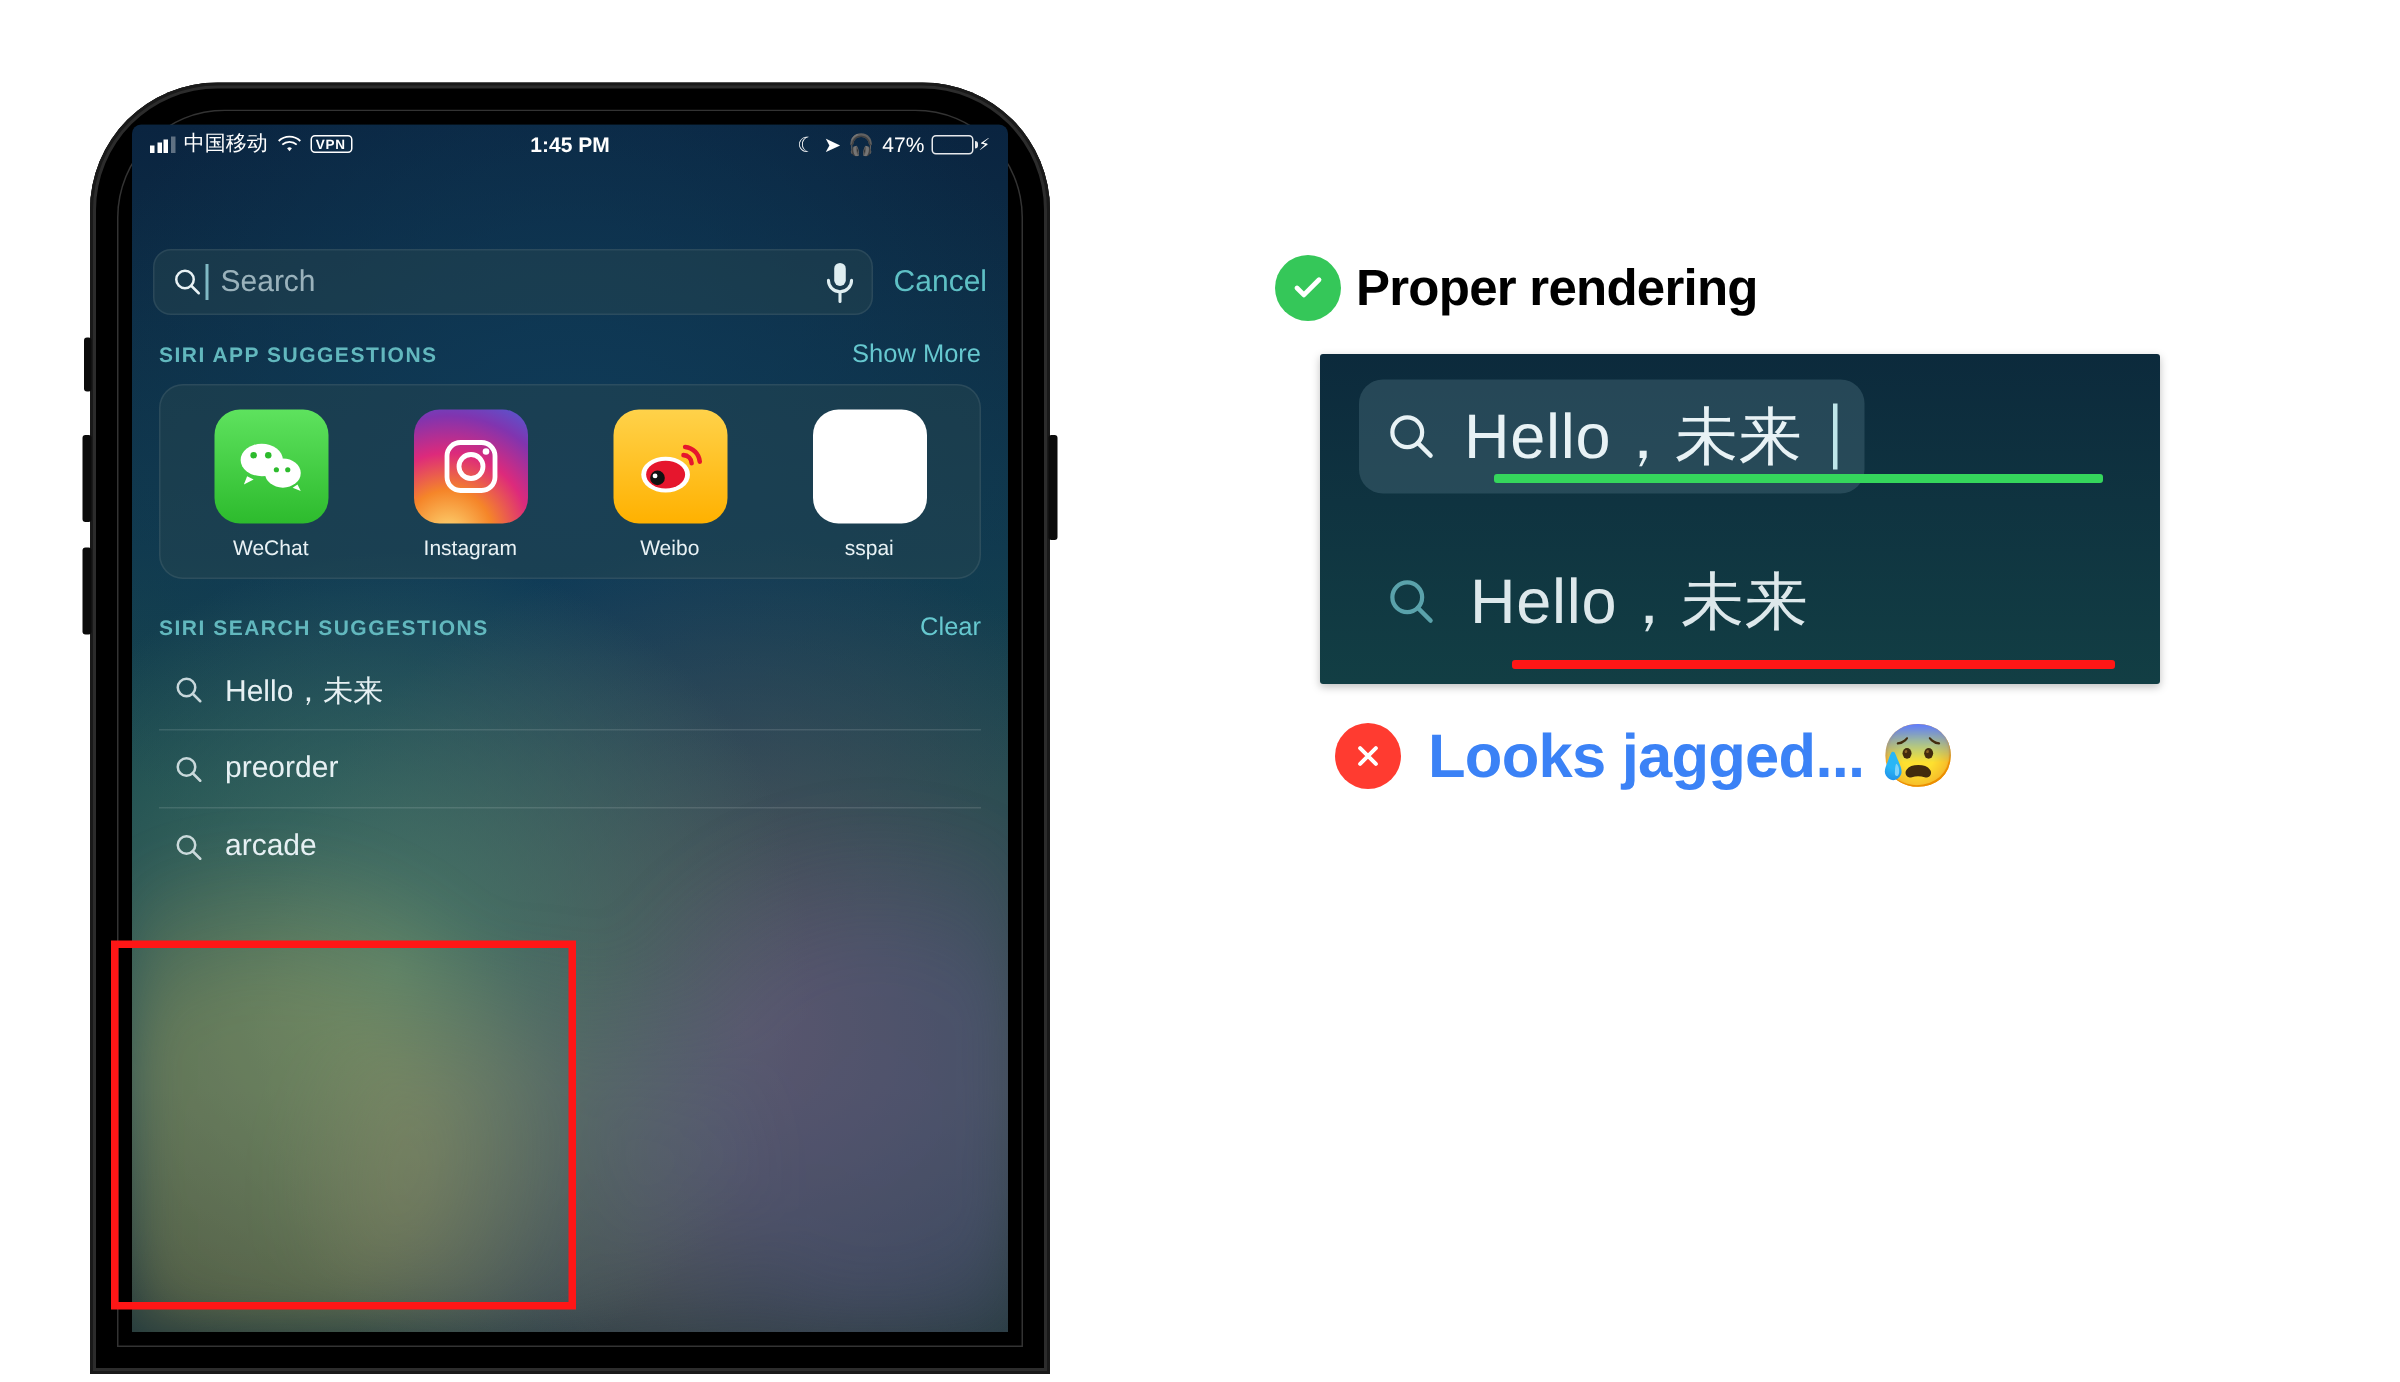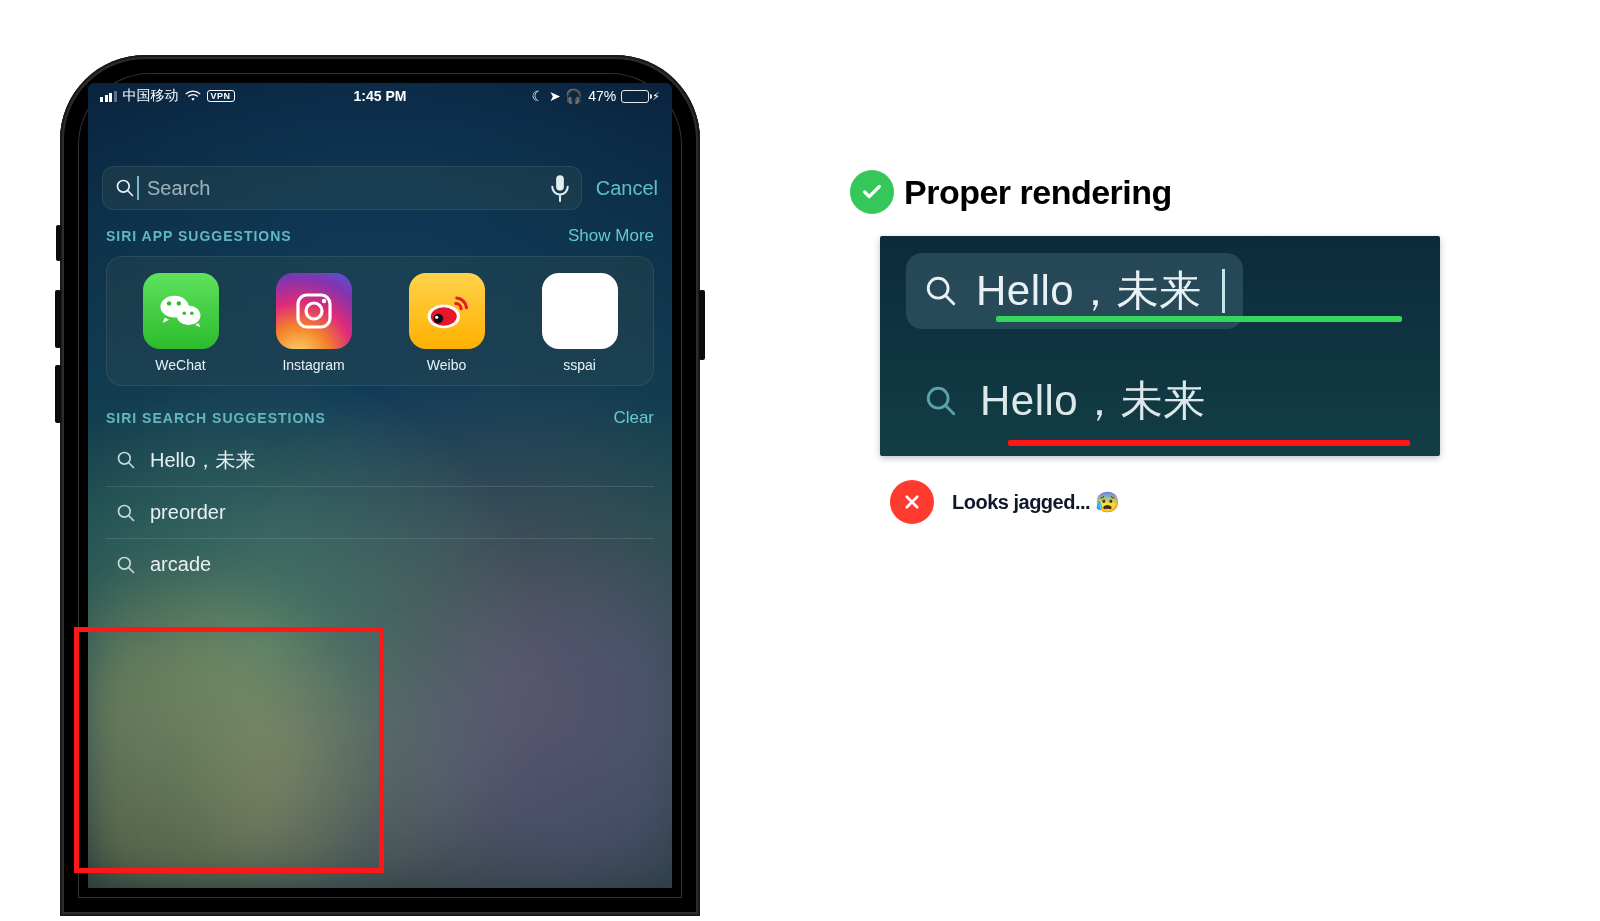--- a/index.html
+++ b/index.html
@@ -137,21 +137,21 @@
   .panel .row .cursor{display:inline-block;width:3px;height:44px;background:#bfe6ea;margin-left:2px}
   .panel .row.bot{padding-left:44px}
   .panel .row.bot .txt{filter:blur(.4px);opacity:.95}
   .under{position:absolute;height:6px;border-radius:2px}
   .under.g{background:#35d65c;left:116px;right:38px;bottom:24px}
   .under.r{background:#ff1616;left:128px;right:30px;bottom:10px}
   .panel .mag{width:34px;height:34px}
   .panel .row.bot .mag{color:#5aa2ab}
 
   .ftr{display:flex;align-items:center;gap:18px;margin-top:24px;margin-left:40px}
-  .ftr span{font-size:20px;font-weight:800;letter-spacing:-.5px;color:#0f172a}
+  .ftr span{font-size:41px;font-weight:800;letter-spacing:-.5px;color:#3b82f6}
 </style>
 </head>
 <body>
 
 <div class="phone">
   <span class="side-btn mute"></span>
   <span class="side-btn vol1"></span>
   <span class="side-btn vol2"></span>
   <span class="side-btn pwr"></span>
   <span class="speaker"></span>

